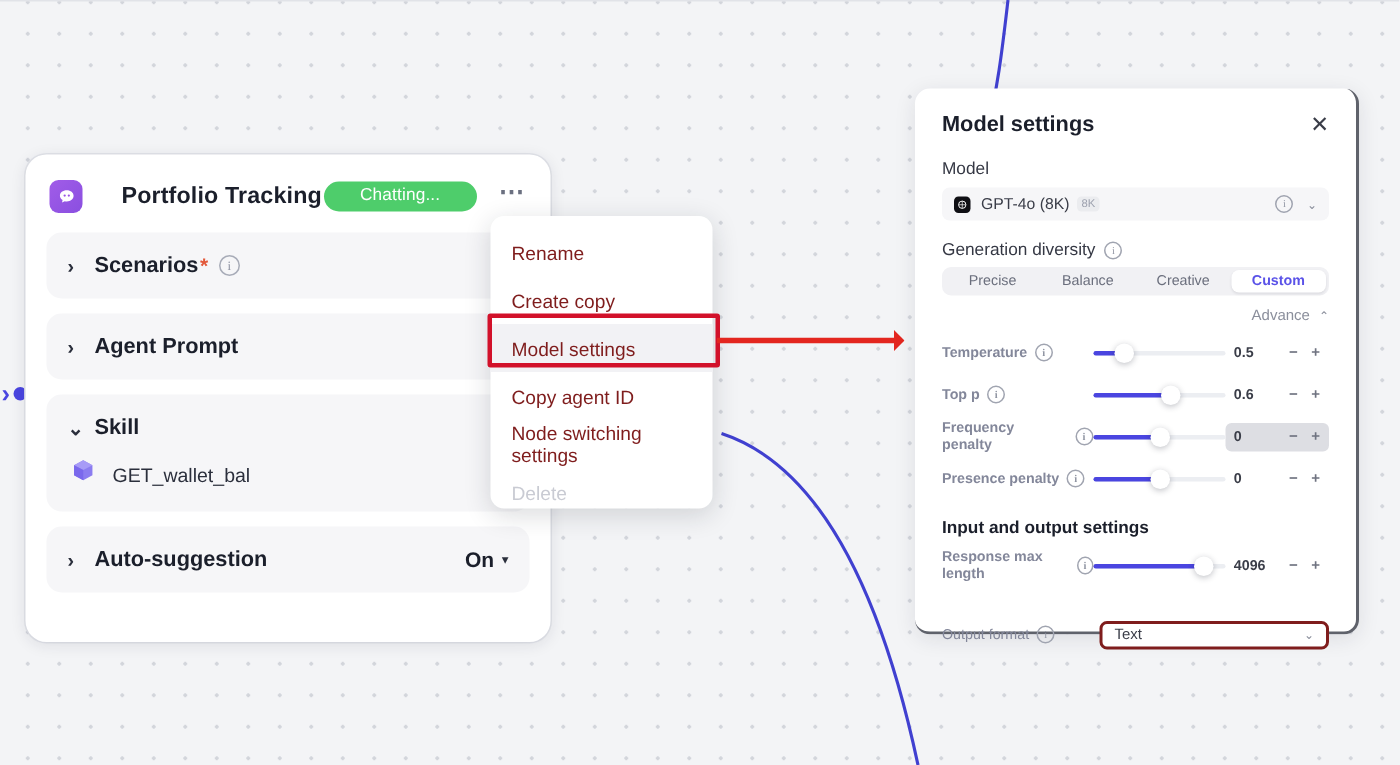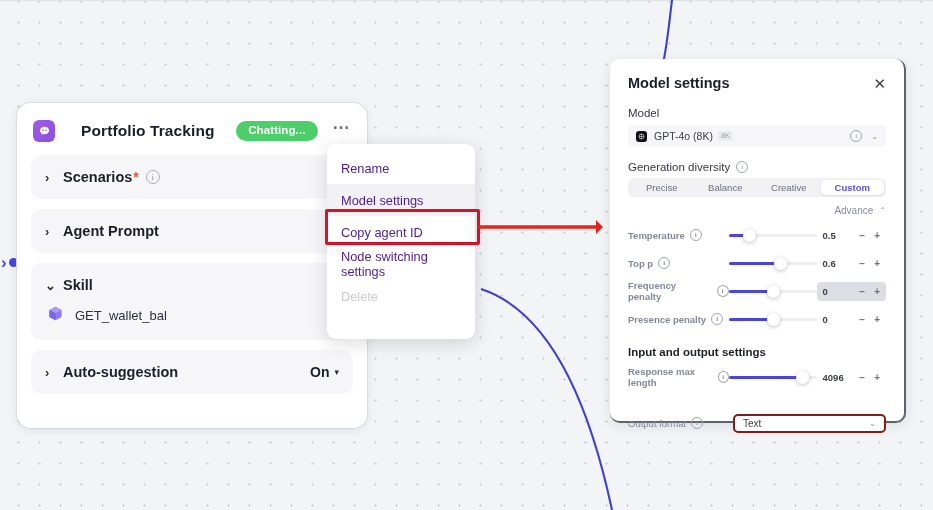--- a/index.html
+++ b/index.html
@@ -35,22 +35,22 @@
   #card-header{display:flex;align-items:center;padding:14px 14px 0 16px;height:42px;box-sizing:border-box;}
   .logo{
     width:22px;height:22px;border-radius:6px;
     background:linear-gradient(135deg,#a15ce8,#8a4fe0);
     display:flex;align-items:center;justify-content:center;flex:0 0 auto;
   }
   .logo svg{display:block;}
   .card-title{font-size:15.5px;font-weight:700;color:#1b1f2b;margin-left:26px;letter-spacing:.1px;}
   .spacer{flex:1;}
   .badge-chatting{
-    background:#4ecd6b;color:#fff;font-size:11.5px;font-weight:700;
-    border-radius:11px;padding:4px 12px;line-height:1;letter-spacing:.1px;
+    background:#4ecd6b;color:#fff;font-size:11.5px;font-weight:400;
+    border-radius:11px;padding:4px 24px;line-height:1;letter-spacing:.1px;
   }
   .dots-btn{
     margin-left:13px;color:#6b7080;font-size:17px;font-weight:700;line-height:6px;
     letter-spacing:1.5px;cursor:pointer;padding:0 2px 7px 2px;
   }
   .section{
     margin:10px 14px 0 14px;background:#f6f6f8;border-radius:10px;
     padding:0 14px;box-sizing:border-box;
   }
   .sec-row{display:flex;align-items:center;height:44px;}
@@ -69,21 +69,21 @@
   .on-val{font-size:14px;font-weight:700;color:#1b1f2b;}
   .on-caret{font-size:9px;color:#2b2f3c;margin-left:5px;}
 
   
   #ctx-menu{
     position:absolute;left:327px;top:144px;width:148px;height:195px;
     background:#fff;border-radius:9px;
     box-shadow:0 4px 18px rgba(25,28,45,.16);
     padding:8px 0;box-sizing:border-box;
   }
-  .mi{height:32px;display:flex;align-items:center;padding:0 14px;font-size:12.8px;color:#4c1d95;cursor:pointer;}
+  .mi{height:32px;display:flex;align-items:center;padding:0 14px;font-size:12.8px;color:#7f1d1d;cursor:pointer;}
   .mi.hl{background:#f2f2f5;}
   .mi.dis{color:#c9cbd3;cursor:default;}
   #hl-box{position:absolute;left:325px;top:209px;width:155px;height:36px;border:3px solid #d2112a;border-radius:2px;box-sizing:border-box;}
 
   
   #red-arrow{position:absolute;left:478px;top:216px;width:125px;height:22px;}
 
   
   #panel{
     position:absolute;left:610px;top:59px;width:296px;height:364px;
@@ -212,20 +212,21 @@
       <span class="sec-title">Auto-suggestion</span>
       <span class="spacer"></span>
       <span class="on-val">On</span>
       <span class="on-caret">▾</span>
     </div>
   </div>
 </div>
 
 <div id="ctx-menu">
   <div class="mi">Rename</div>
+  <div class="mi">Create copy</div>
   <div class="mi hl">Model settings</div>
   <div class="mi">Copy agent ID</div>
   <div class="mi">Node switching settings</div>
   <div class="mi dis">Delete</div>
 </div>
 <div id="hl-box"></div>
 
 <svg id="red-arrow" viewBox="0 0 125 22">
   <path d="M0 9.2 H118 L118 4 L125 11 L118 18 L118 12.8 H0 Z" fill="#e3261f"></path>
 </svg>

